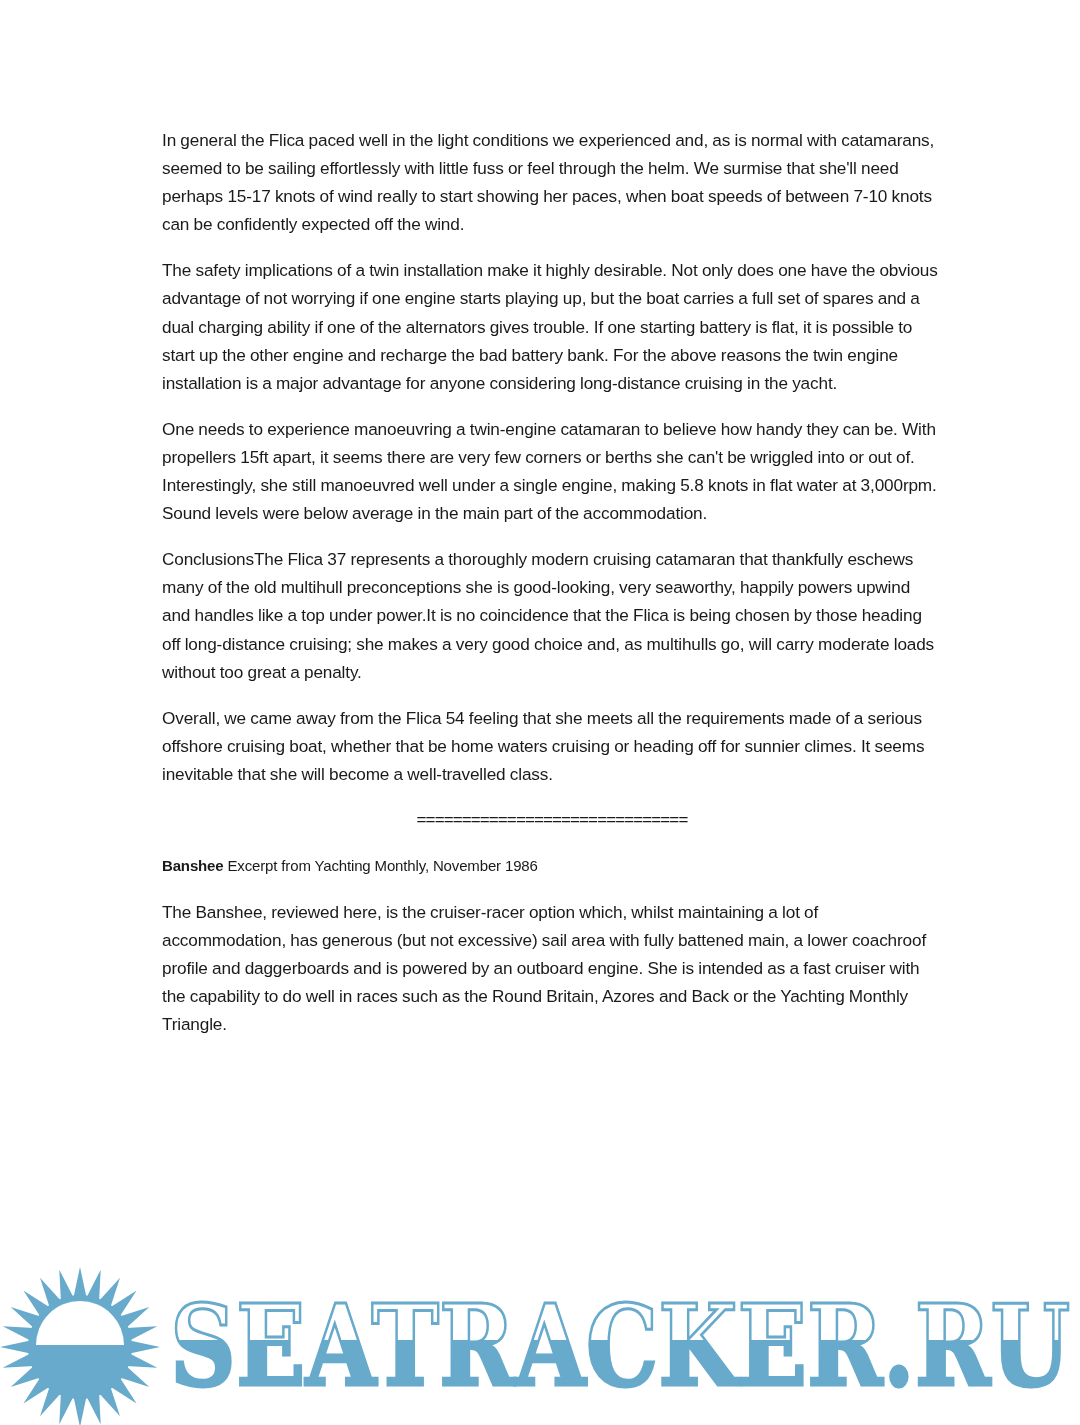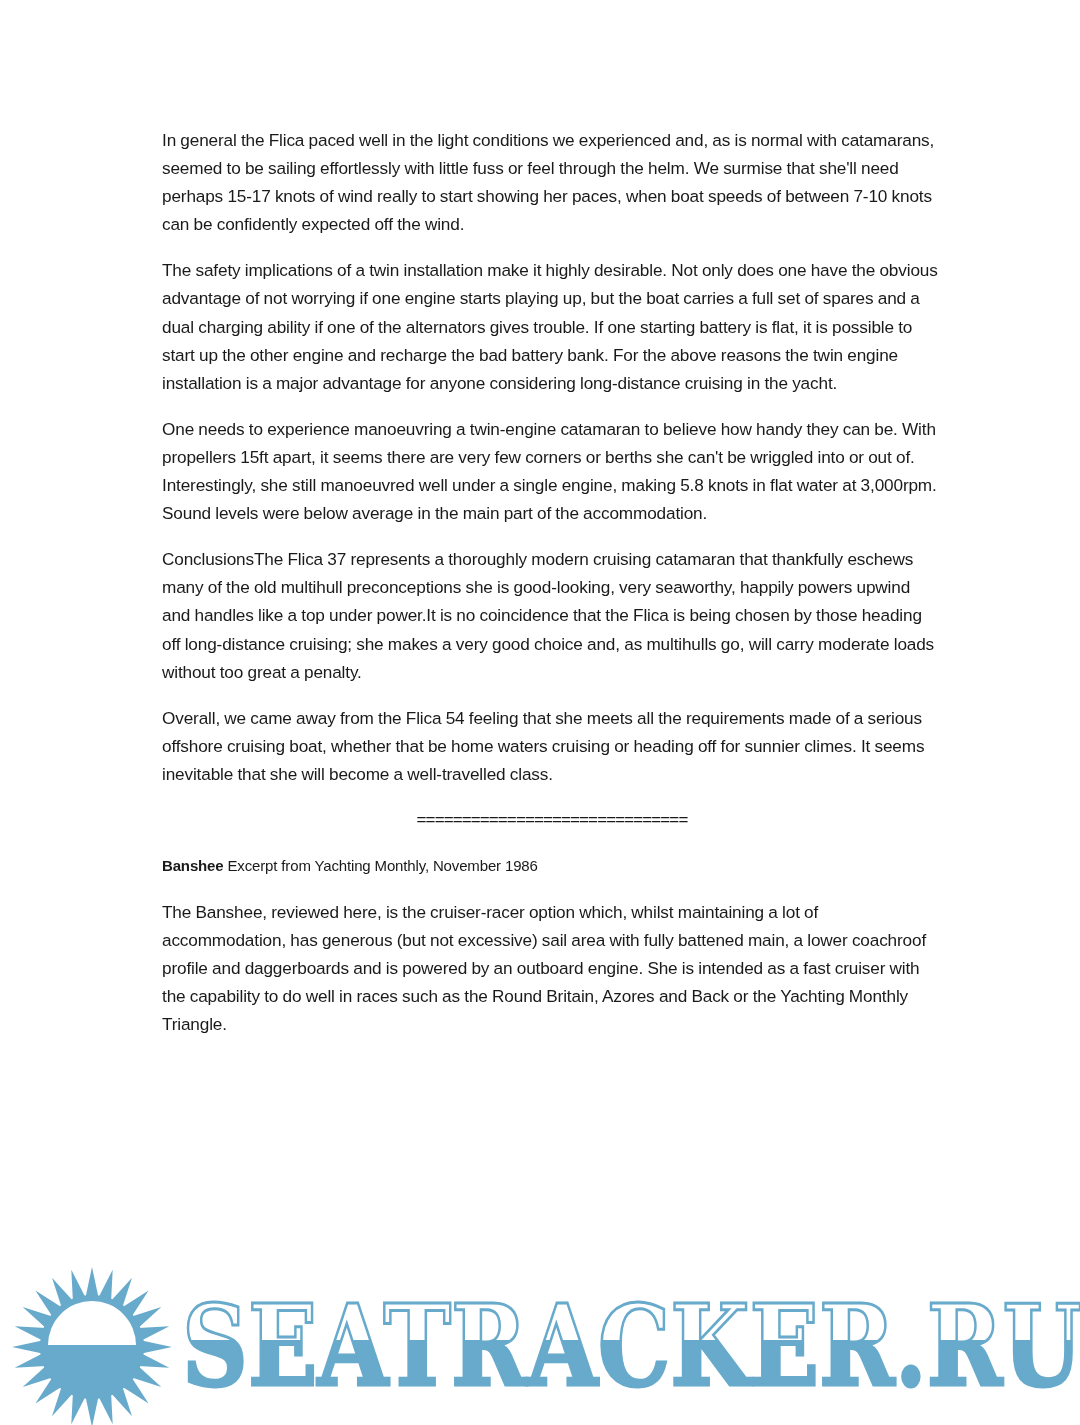--- a/index.html
+++ b/index.html
@@ -41,21 +41,21 @@
       font-size: 15px;
       line-height: 28px;
       margin: 0 0 18px 0;
       letter-spacing: -0.15px;
     }
     .heading-line b { font-weight: bold; }
 
     
     .watermark {
       position: absolute;
-      left: 12px;
+      left: 0;
       top: 1265px;
       width: 865px;
       height: 160px;
       pointer-events: none;
     }
     .sun {
       position: absolute;
       left: 0;
       top: 0;
       width: 160px;

